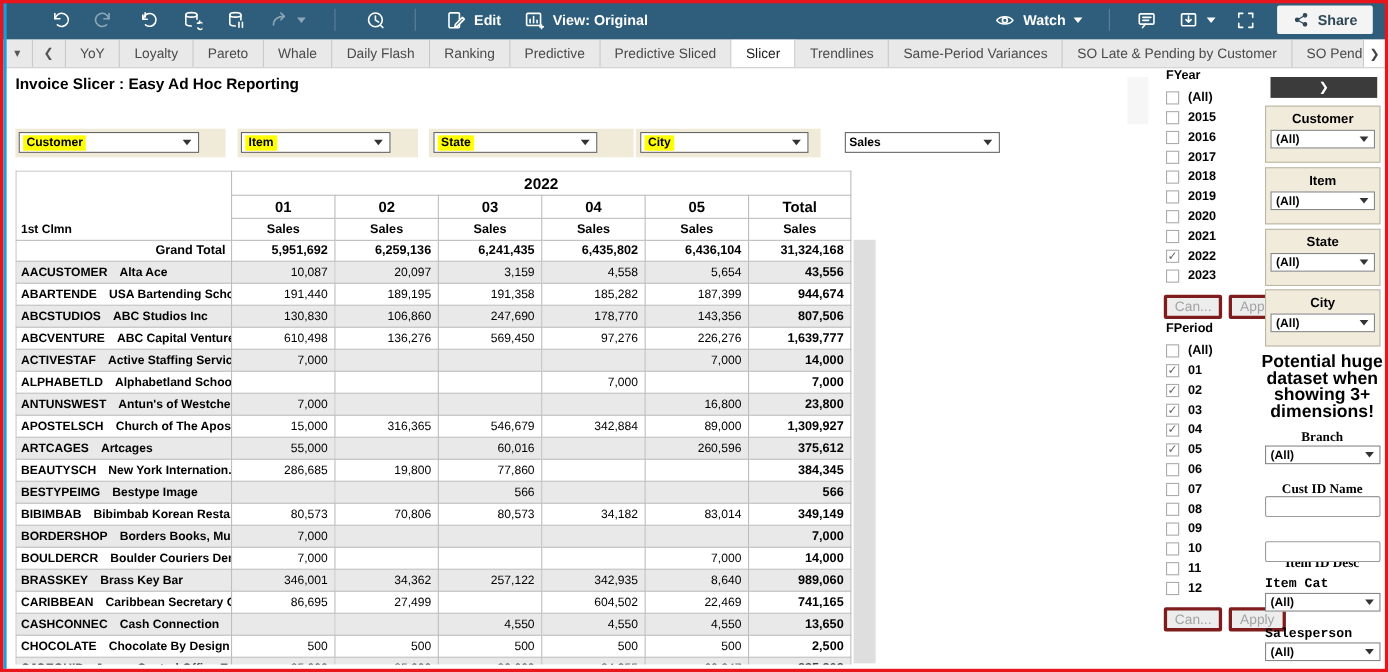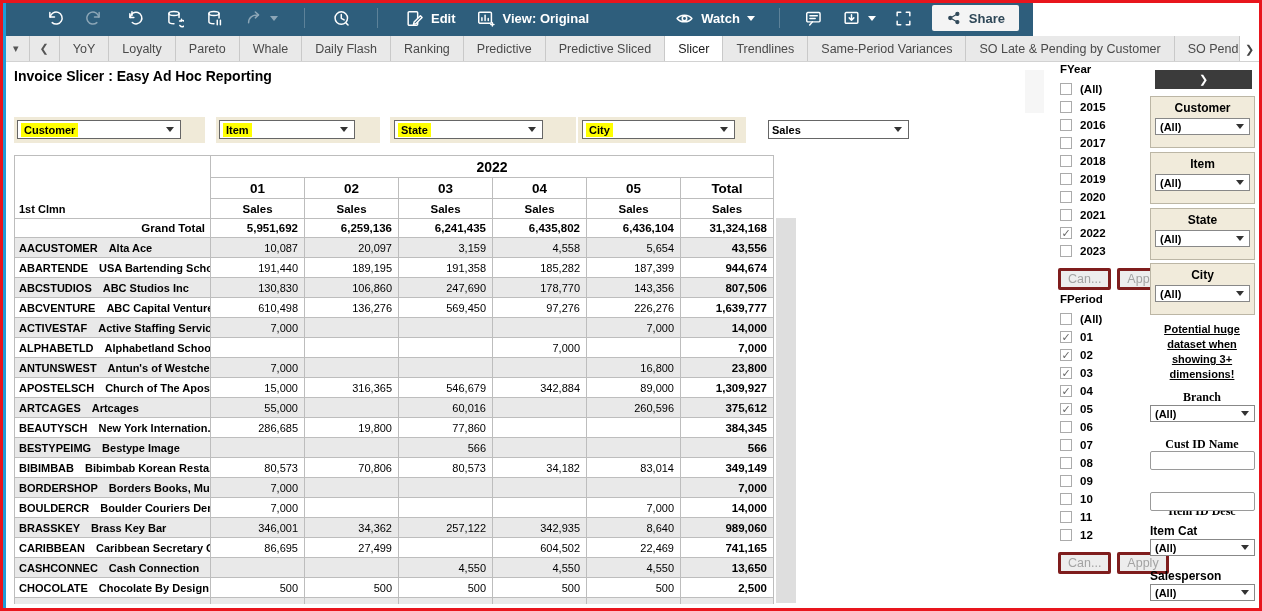--- a/index.html
+++ b/index.html
@@ -5,21 +5,21 @@
   * { margin:0; padding:0; box-sizing:border-box; }
   html,body { background:#fff; }
   body { font-family:"Liberation Sans", sans-serif; }
   #stage { position:relative; width:1262px; height:611px; background:#fff; overflow:hidden; }
 
   
   .red-frame { position:absolute; inset:0; border:3px solid #e8151d; z-index:60; pointer-events:none; }
   .blue-strip { position:absolute; left:3px; top:3px; bottom:3px; width:3px; background:#1e9cd8; z-index:59; }
 
   
-  .toolbar { position:absolute; left:0; top:0; width:1033px; height:36px; background:#2e5e7c;
+  .toolbar { position:absolute; left:0; top:0; width:1262px; height:36px; background:#2e5e7c;
              display:flex; align-items:center; color:#fff; }
   .tb-left { display:flex; align-items:center; gap:20px; margin-left:44px; }
   .ticon { width:20px; height:20px; display:inline-flex; align-items:center; justify-content:center; }
   .ticon svg { width:19px; height:19px; stroke:#fefefe; fill:none; stroke-width:1.4; stroke-linecap:round; stroke-linejoin:round; }
   .dim { opacity:.45; }
   .tb-sep { width:1px; height:20px; background:#5d8299; margin:0 6px; }
   .tb-btn { display:flex; align-items:center; gap:7px; font-size:13px; font-weight:bold; color:#fff; }
   .caret-w { width:0; height:0; border-left:4px solid transparent; border-right:4px solid transparent; border-top:5px solid #fff; display:inline-block; }
   .tb-right { display:flex; align-items:center; gap:18px; margin-left:auto; margin-right:14px; }
   .share-btn { display:flex; align-items:center; gap:7px; background:#f4f4f4; color:#2f4858;
@@ -91,23 +91,23 @@
   .collapse-btn { position:absolute; left:1155px; top:70px; width:97px; height:19px; background:#3b3b3b;
                   color:#fff; display:flex; align-items:center; justify-content:center; font-size:11px; }
   .card { position:absolute; left:1150px; width:105px; height:52px; background:#f1ebdb;
           border:1px solid #bcb6a5; padding:3px 4px; }
   .card-title { text-align:center; font-size:12px; font-weight:bold; color:#000; margin-top:1px; }
   .card-select { margin-top:3px; height:17px; background:#fff; border:1px solid #888;
                  display:flex; align-items:center; justify-content:space-between; padding:0 5px 0 4px;
                  font-size:11px; font-weight:bold; }
   .c-customer { top:96px; } .c-item { top:152px; } .c-state { top:208px; } .c-city { top:263px; }
   .warning { position:absolute; left:1146px; top:322px; width:112px; text-align:center;
-             font-size:11px; font-weight:bold; color:#000; line-height:15px;text-decoration:underline; }
+             font-size:16px; font-weight:bold; color:#000; line-height:15px; }
   .rp-label-c { position:absolute; left:1146px; width:112px; text-align:center; font-size:12px; font-weight:bold;font-family:Liberation Serif, serif; }
-  .rp-label-l { position:absolute; left:1150px; width:108px; text-align:left; font-size:12px; font-weight:bold; }
+  .rp-label-l { position:absolute; left:1150px; width:108px; text-align:left; font-size:12px; font-weight:bold;font-family:Liberation Mono, monospace; }
   .rp-select { position:absolute; left:1150px; width:105px; height:17px; background:#fff; border:1px solid #888;
                display:flex; align-items:center; justify-content:space-between; padding:0 5px 0 4px;
                font-size:11px; font-weight:bold; }
   .rp-input { position:absolute; left:1150px; width:105px; height:19px; background:#fff; border:1px solid #9a9a9a; border-radius:2px; }
 </style>
 </head>
 <body>
 
 <div id="stage">
 

